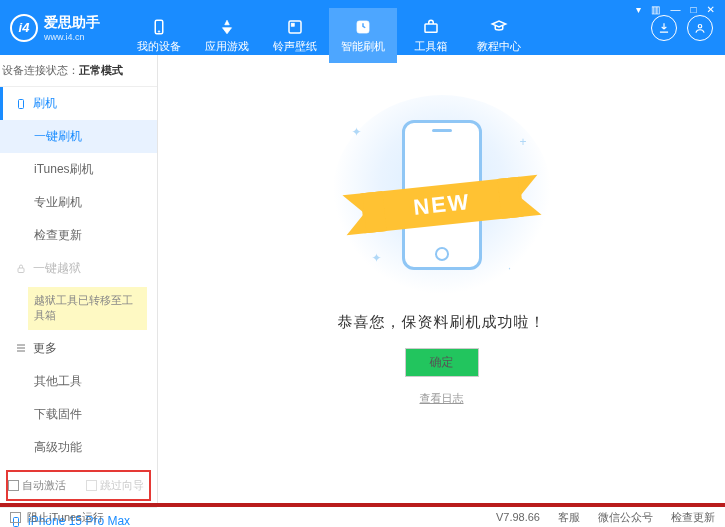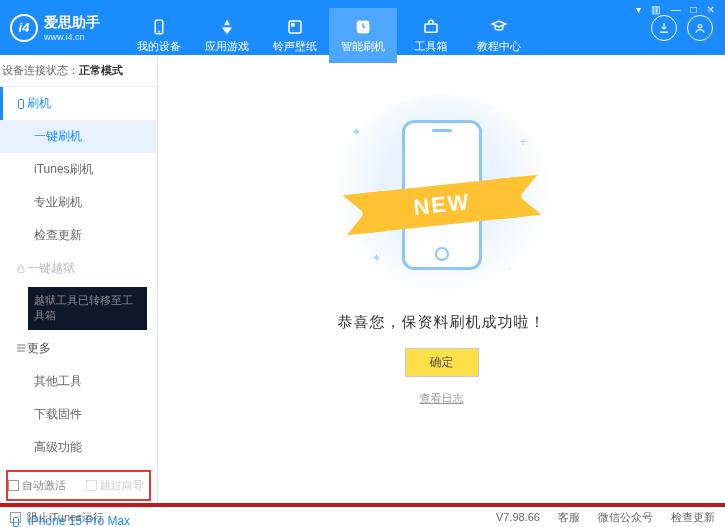--- a/index.html
+++ b/index.html
@@ -17,45 +17,45 @@
 .nav-icon svg { width: 18px; height: 18px; fill: #fff; stroke: #fff; }
 .titlebar-right { display: flex; align-items: center; gap: 10px; padding-right: 12px; height: 100%; }
 .ctrl-icons { position: absolute; top: 4px; right: 8px; display: flex; gap: 6px; font-size: 10px; color: #fff; }
 .ctrl-icons span { cursor: pointer; padding: 0 2px; }
 .circle-btn { width: 26px; height: 26px; border: 1.5px solid #fff; border-radius: 50%; display: flex; align-items: center; justify-content: center; cursor: pointer; }
 .circle-btn svg { width: 14px; height: 14px; stroke: #fff; fill: none; }
 .content { display: flex; height: calc(100% - 55px - 24px); }
 .sidebar { width: 158px; border-right: 1px solid #e5e5e5; display: flex; flex-direction: column; }
 .status-row { padding: 8px 2px; font-size: 11px; color: #666; border-bottom: 1px solid #eee; }
 .status-row b { color: #333; font-weight: bold; }
-.side-head { display: flex; align-items: center; padding: 8px 12px; color: #555; font-size: 12px; border-left: 3px solid transparent; cursor: pointer; }
+.side-head { display: flex; align-items: center; gap: 6px; padding: 8px 12px; color: #555; font-size: 12px; border-left: 3px solid transparent; cursor: pointer; }
 .side-head.blue { color: #1a8cff; border-left-color: #1a8cff; }
 .side-head.gray { color: #bbb; }
 .side-item { padding: 8px 10px 8px 34px; font-size: 12px; color: #666; cursor: pointer; }
 .side-item.active { background: #e8f2ff; color: #1a8cff; }
-.side-item.boxed { background: #0f172a; color: #888; margin: 2px 10px 2px 28px; padding: 6px 6px; font-size: 11px; line-height: 1.4; }
+.side-item.boxed { background: #fef9c3; color: #888; margin: 2px 10px 2px 28px; padding: 6px 6px; font-size: 11px; line-height: 1.4; }
 .highlight-box { border: 2px solid #e53935; margin: 6px 6px; padding: 6px 0; display: flex; align-items: center; gap: 20px; font-size: 11px; color: #888; }
 .highlight-box .dis { color: #ccc; }
 .chk { width: 11px; height: 11px; border: 1px solid #999; display: inline-block; vertical-align: middle; margin-right: 3px; }
 .chk.dis { border-color: #ddd; }
 .device-block { padding: 6px 10px; border-top: 1px solid #eee; }
 .device-name { color: #1a8cff; font-size: 12px; display: flex; align-items: flex-end; gap: 6px; }
 .main { flex: 1; position: relative; display: flex; flex-direction: column; align-items: center; }
 .illus { margin-top: 40px; width: 220px; height: 200px; position: relative; }
 .glow { position: absolute; inset: 0; background: radial-gradient(circle at 50% 45%, #d9edff 0%, #eaf4ff 40%, transparent 70%); border-radius: 50%; }
 .phone { position: absolute; left: 70px; top: 25px; width: 80px; height: 150px; background: #fff; border: 3px solid #8fc6f5; border-radius: 12px; }
 .phone::before { content: ""; position: absolute; top: 6px; left: 50%; transform: translateX(-50%); width: 20px; height: 3px; background: #8fc6f5; border-radius: 2px; }
 .phone::after { content: ""; position: absolute; bottom: 6px; left: 50%; transform: translateX(-50%); width: 10px; height: 10px; border: 2px solid #8fc6f5; border-radius: 50%; }
 .ribbon { position: absolute; left: 30px; top: 90px; width: 160px; height: 40px; background: #ffc233; transform: rotate(-6deg); display: flex; align-items: center; justify-content: center; font-weight: bold; font-size: 22px; color: #fff; letter-spacing: 2px; }
 .ribbon::before, .ribbon::after { content: ""; position: absolute; width: 0; height: 0; border: 20px solid #ffc233; }
 .ribbon::before { left: -18px; border-left-color: transparent; }
 .ribbon::after { right: -18px; border-right-color: transparent; }
 .star { position: absolute; color: #b0d8f7; font-size: 12px; }
 .success-text { font-size: 15px; color: #333; margin-top: 18px; letter-spacing: 1px; }
-.ok-btn { margin-top: 16px; padding: 5px 24px; border: 1px solid #ccc; background: #fde047; font-size: 12px; color: #555; cursor: pointer; }
+.ok-btn { margin-top: 16px; padding: 5px 24px; border: 1px solid #ccc; background: #22c55e; font-size: 12px; color: #555; cursor: pointer; }
 .log-link { margin-top: 14px; font-size: 11px; color: #999; text-decoration: underline; cursor: pointer; }
 .statusbar { height: 24px; border-top: 4px solid #b91c1c; display: flex; align-items: center; font-size: 11px; color: #666; padding: 0 10px; }
 .statusbar .left { display: flex; align-items: center; gap: 4px; }
 .statusbar .spacer { flex: 1; }
 .statusbar .item { margin-left: 18px; cursor: pointer; }
 .side-icon { width: 12px; height: 12px; }
 </style>
 </head>
 <body>
 

